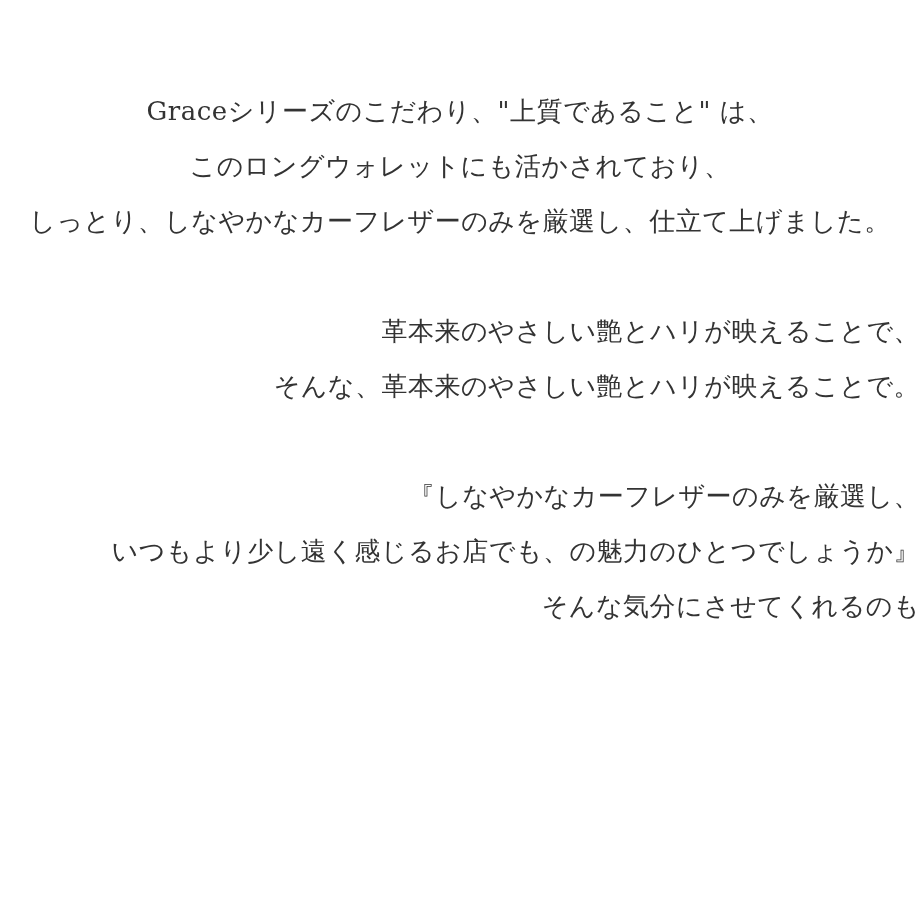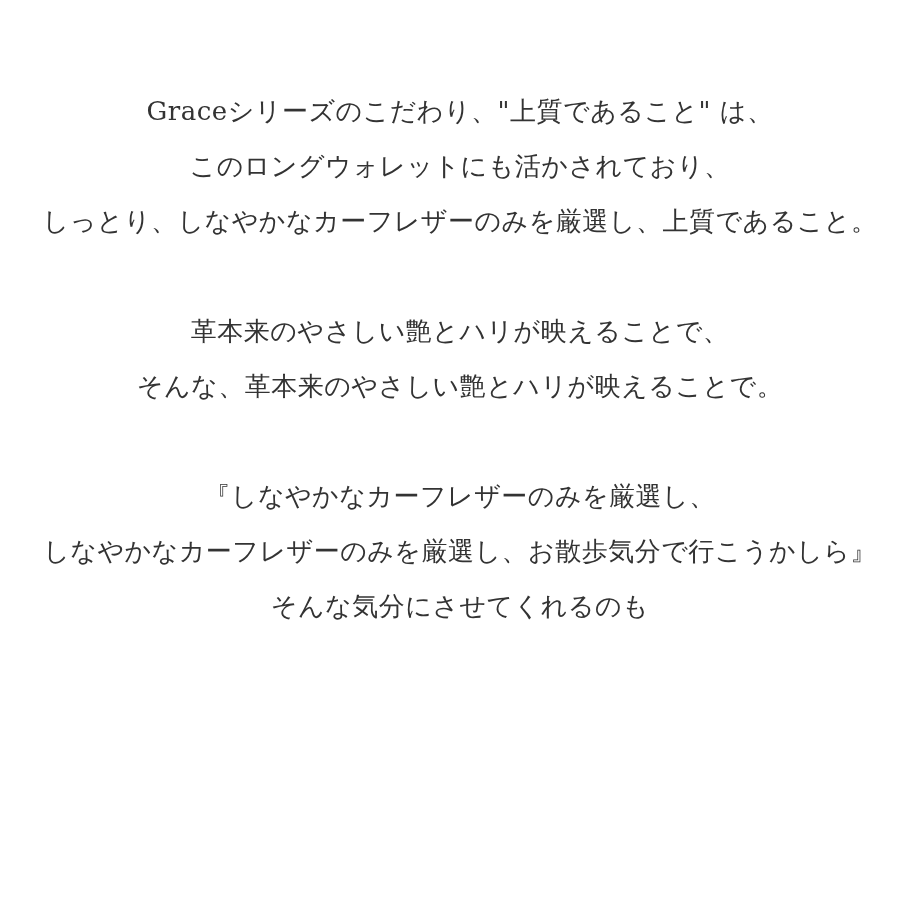--- a/index.html
+++ b/index.html
@@ -19,44 +19,45 @@
     height: 100%;
     box-sizing: border-box;
     padding-top: 84px;
     text-align: center;
   }
   .para {
     margin: 0;
   }
   .para + .para {
     margin-top: 55px; 
+    text-align: right;
   }
   .line {
     margin: 0;
     font-size: 26px;
     line-height: 55px;
     letter-spacing: 0.5px;
     white-space: nowrap;
   }
 </style>
 </head>
 <body>
 
 <main class="page">
 
   <section class="para">
     <p class="line">Graceシリーズのこだわり、"上質であること" は、</p>
     <p class="line">このロングウォレットにも活かされており、</p>
-    <p class="line">しっとり、しなやかなカーフレザーのみを厳選し、上質であること。</p>
+    <p class="line">しっとり、しなやかなカーフレザーのみを厳選し、仕立て上げました。</p>
   </section>
 
   <section class="para">
     <p class="line">革本来のやさしい艶とハリが映えることで、</p>
     <p class="line">そんな、革本来のやさしい艶とハリが映えることで。</p>
   </section>
 
   <section class="para">
     <p class="line">『しなやかなカーフレザーのみを厳選し、</p>
-    <p class="line">しなやかなカーフレザーのみを厳選し、お散歩気分で行こうかしら』</p>
+    <p class="line">いつもより少し遠く感じるお店でも、の魅力のひとつでしょうか』</p>
     <p class="line">そんな気分にさせてくれるのも</p>
   </section>
 
 </main>
 
 </body></html>

